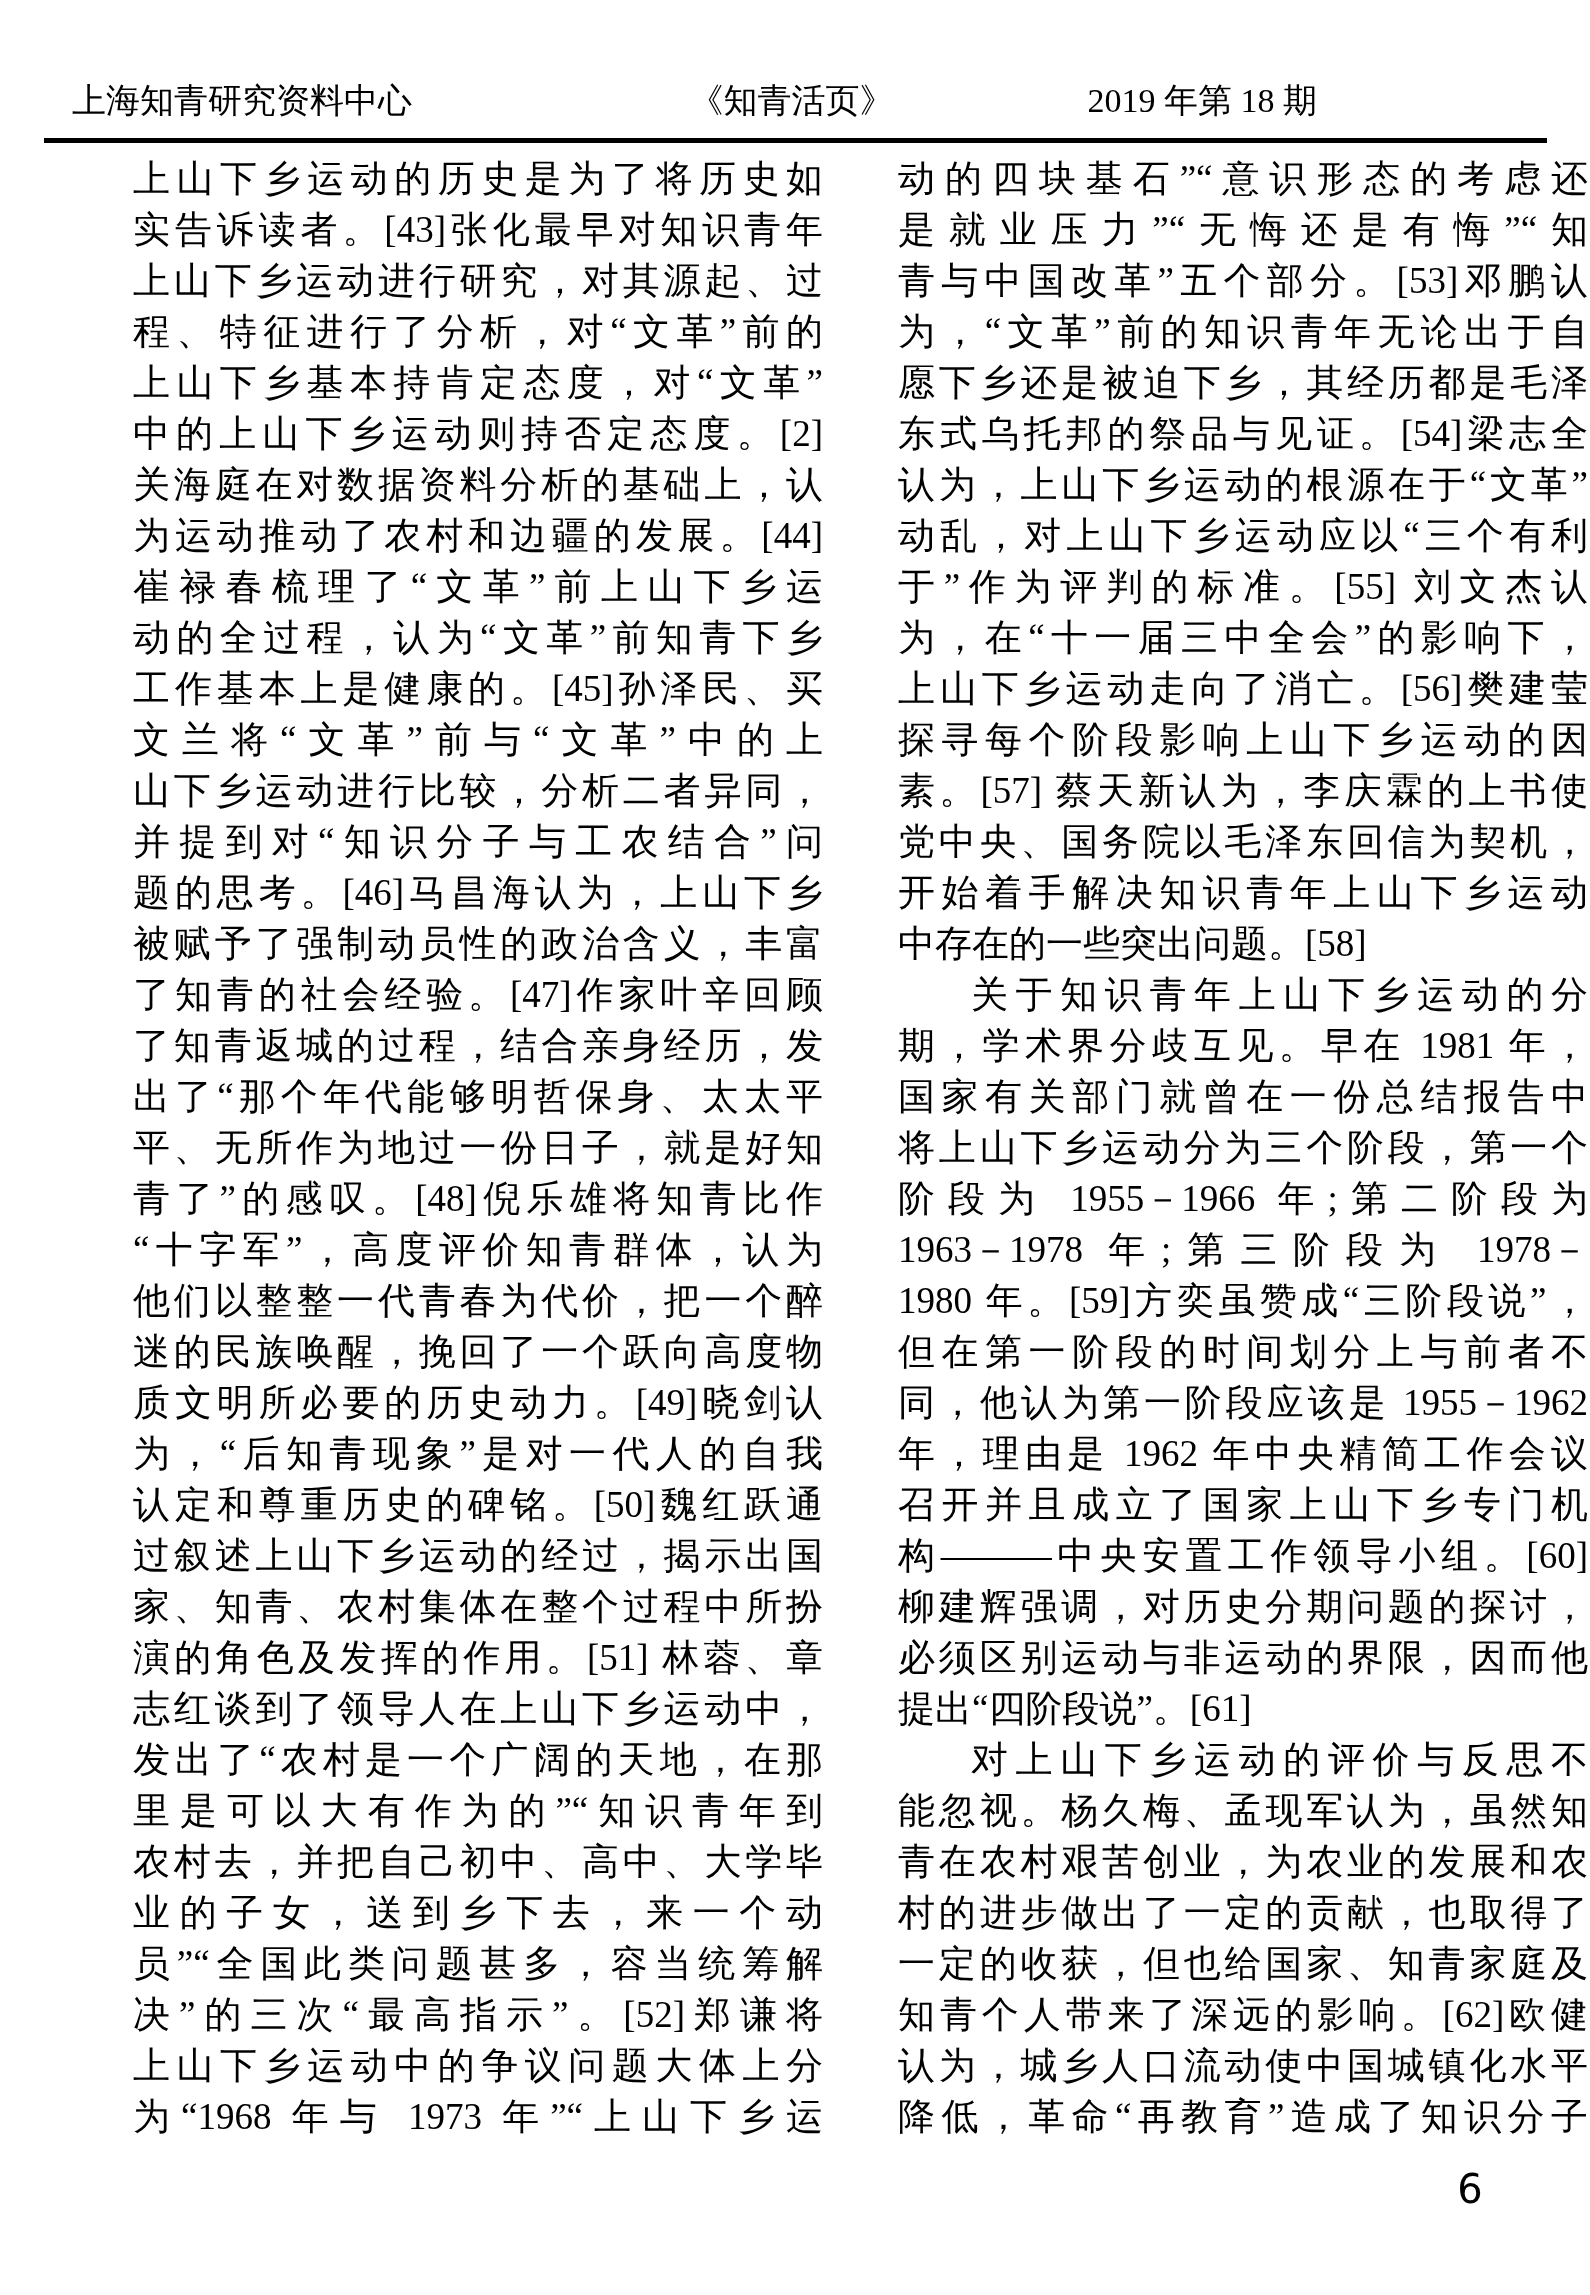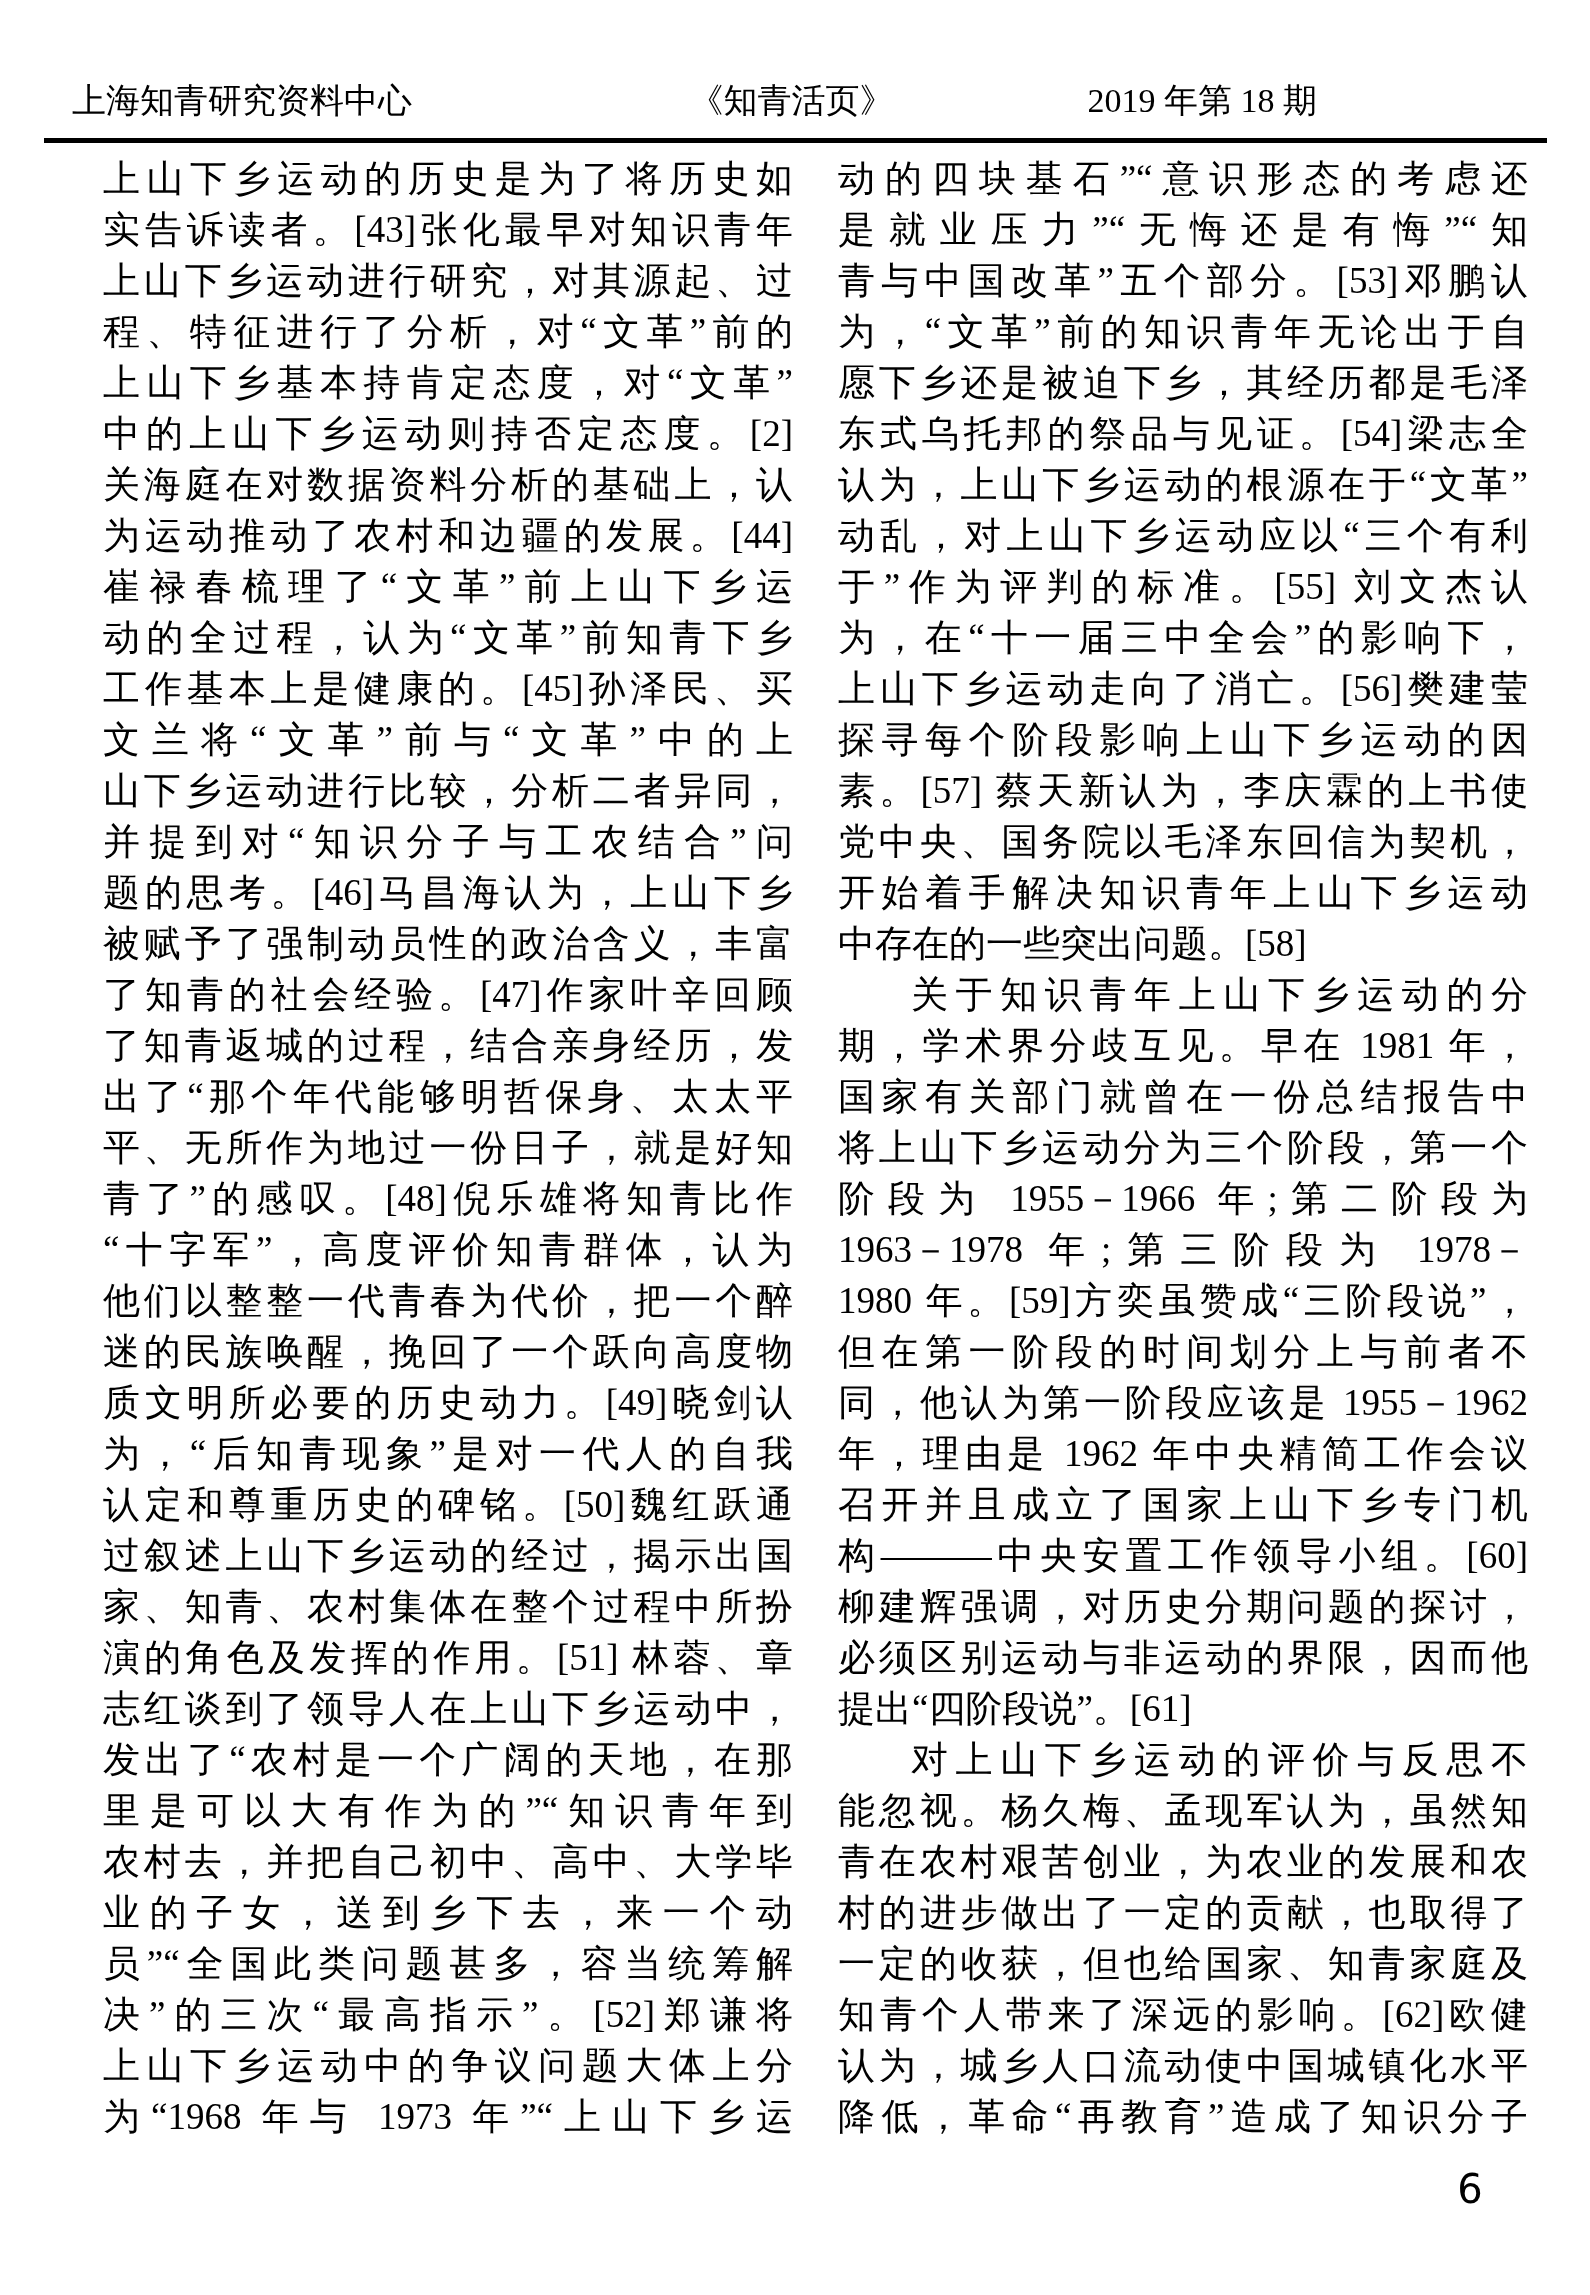--- a/index.html
+++ b/index.html
@@ -43,20 +43,21 @@
     position: absolute;
     top: 153px;
     left: 103px;
     display: flex;
     gap: 45px;
   }
   .col {
     width: 690px;
     font-size: 37px;
     line-height: 51px;
+    margin-left: 30px;
   }
   .line {
     height: 51px;
     overflow: hidden;
     text-align: justify;
     text-align-last: justify;
   }
   .line.flush {
     text-align: center;
     text-align-last: left;

